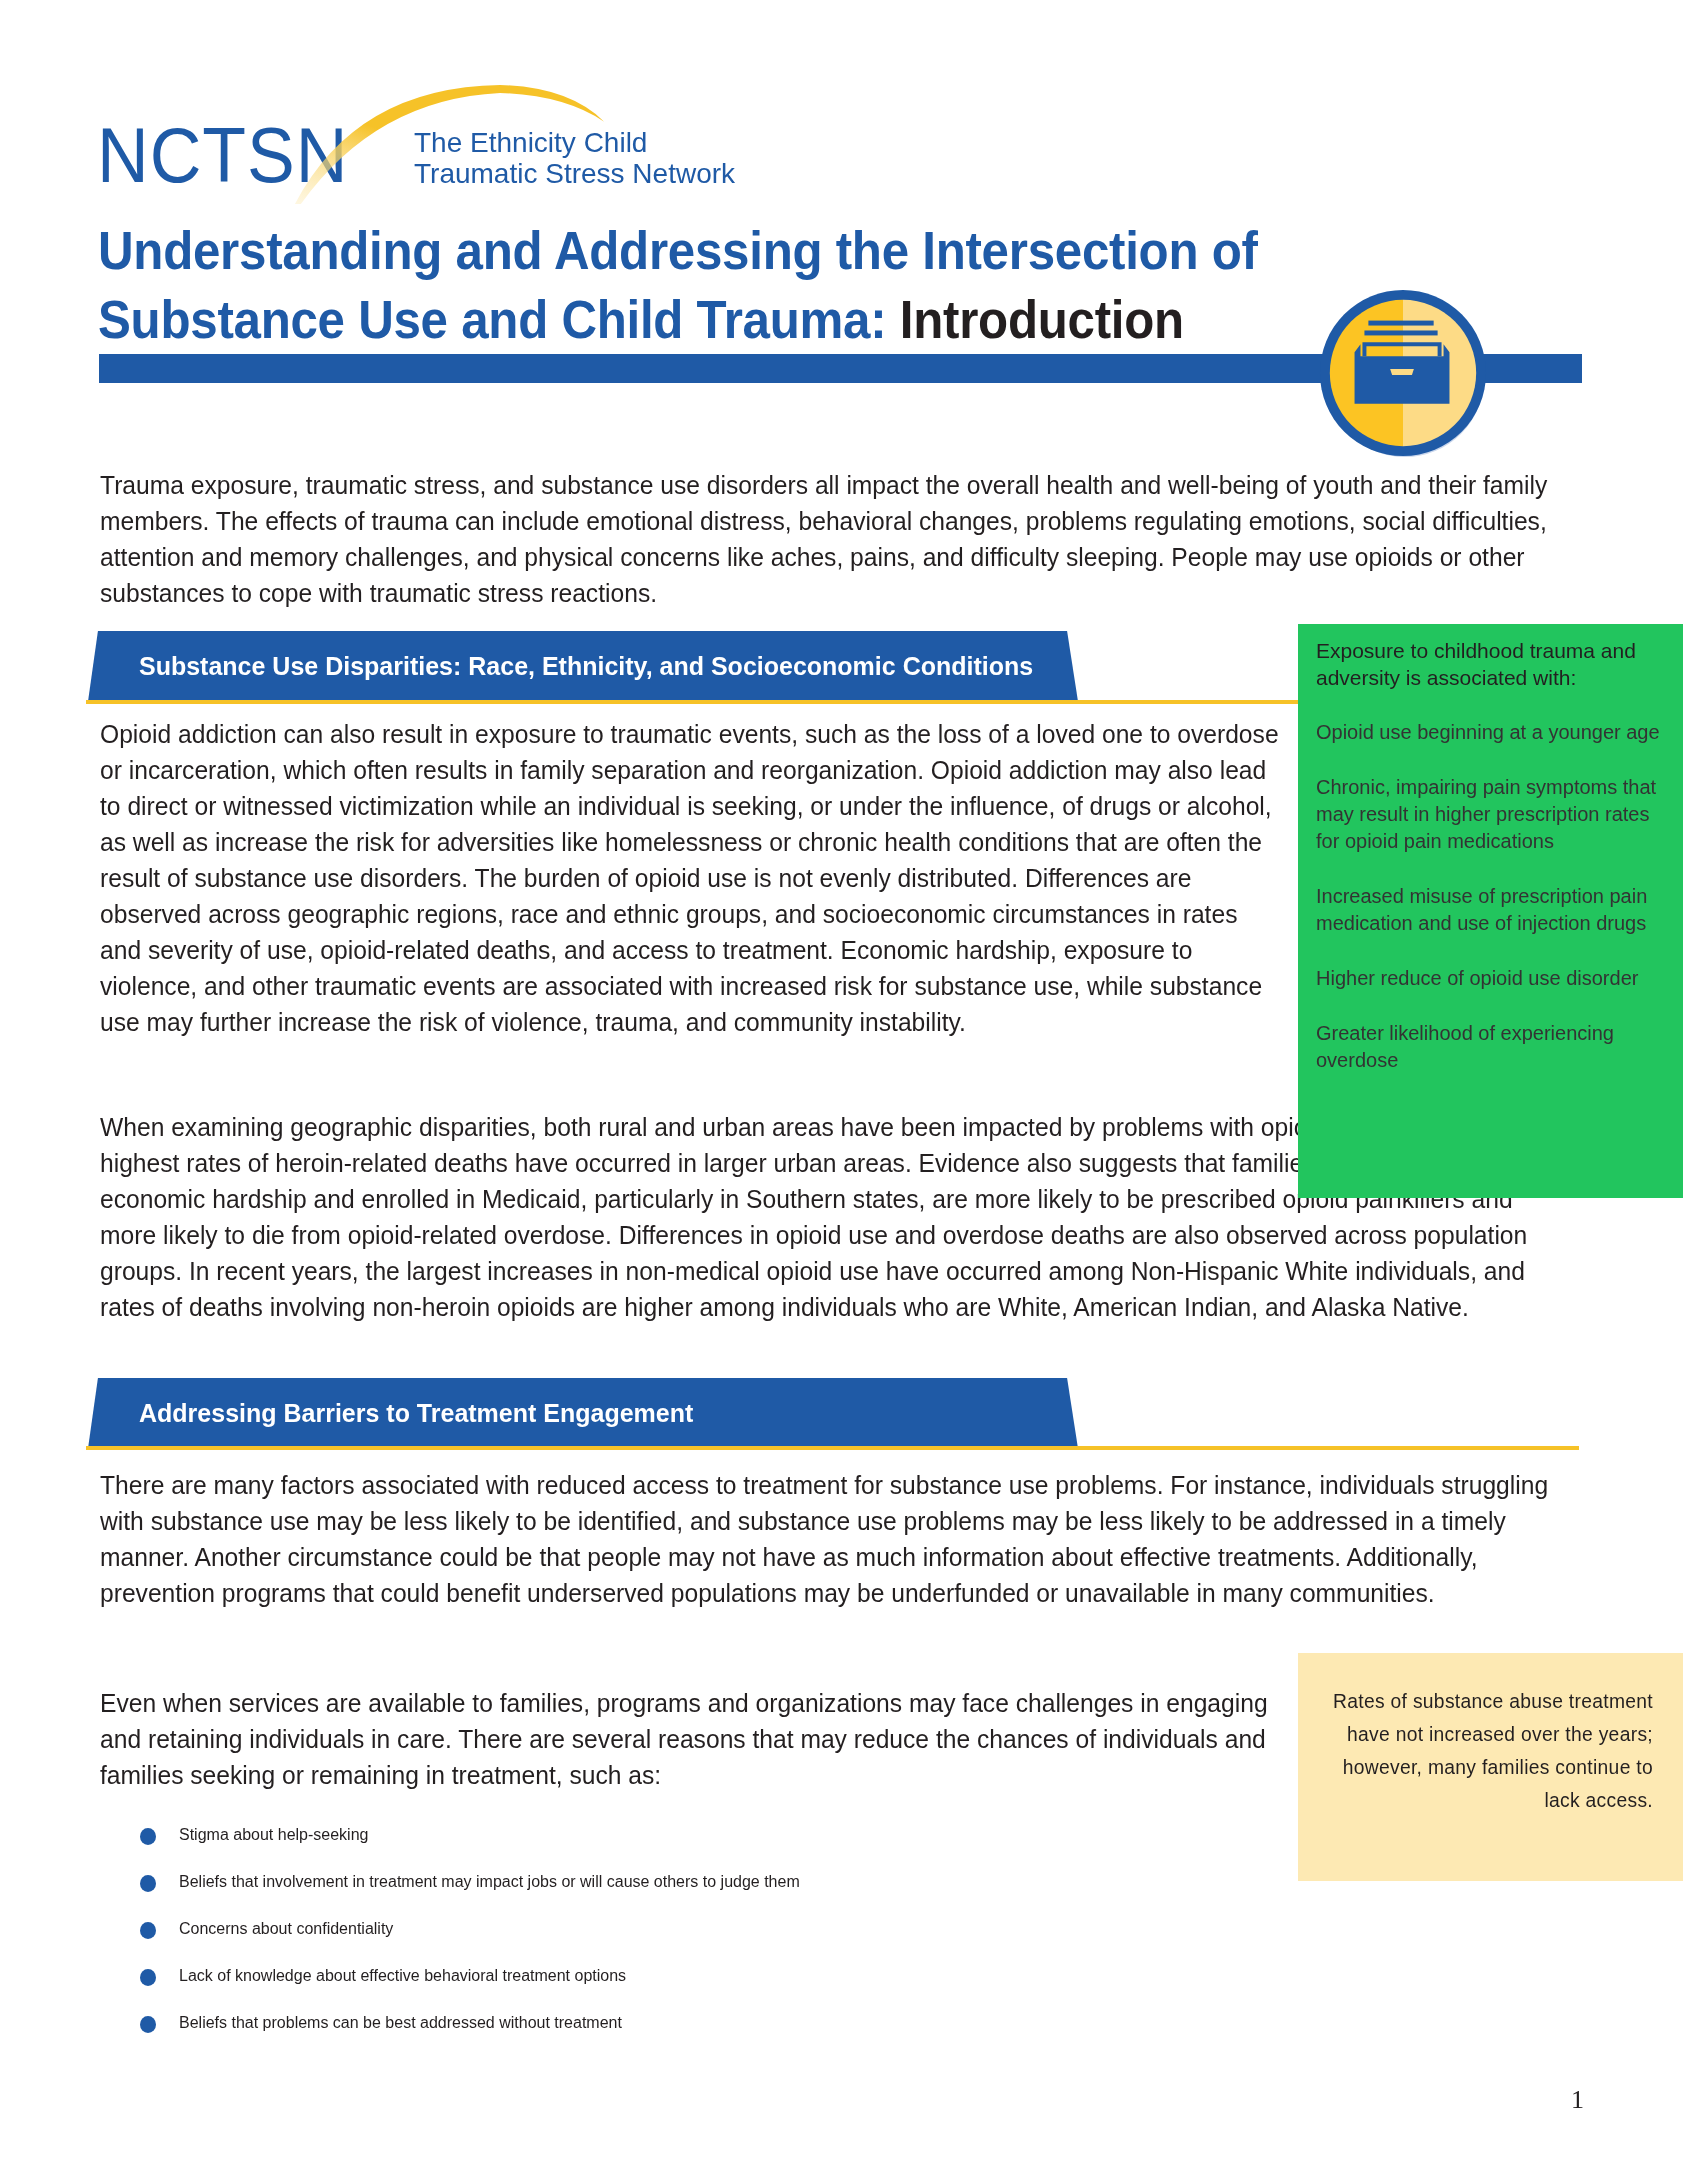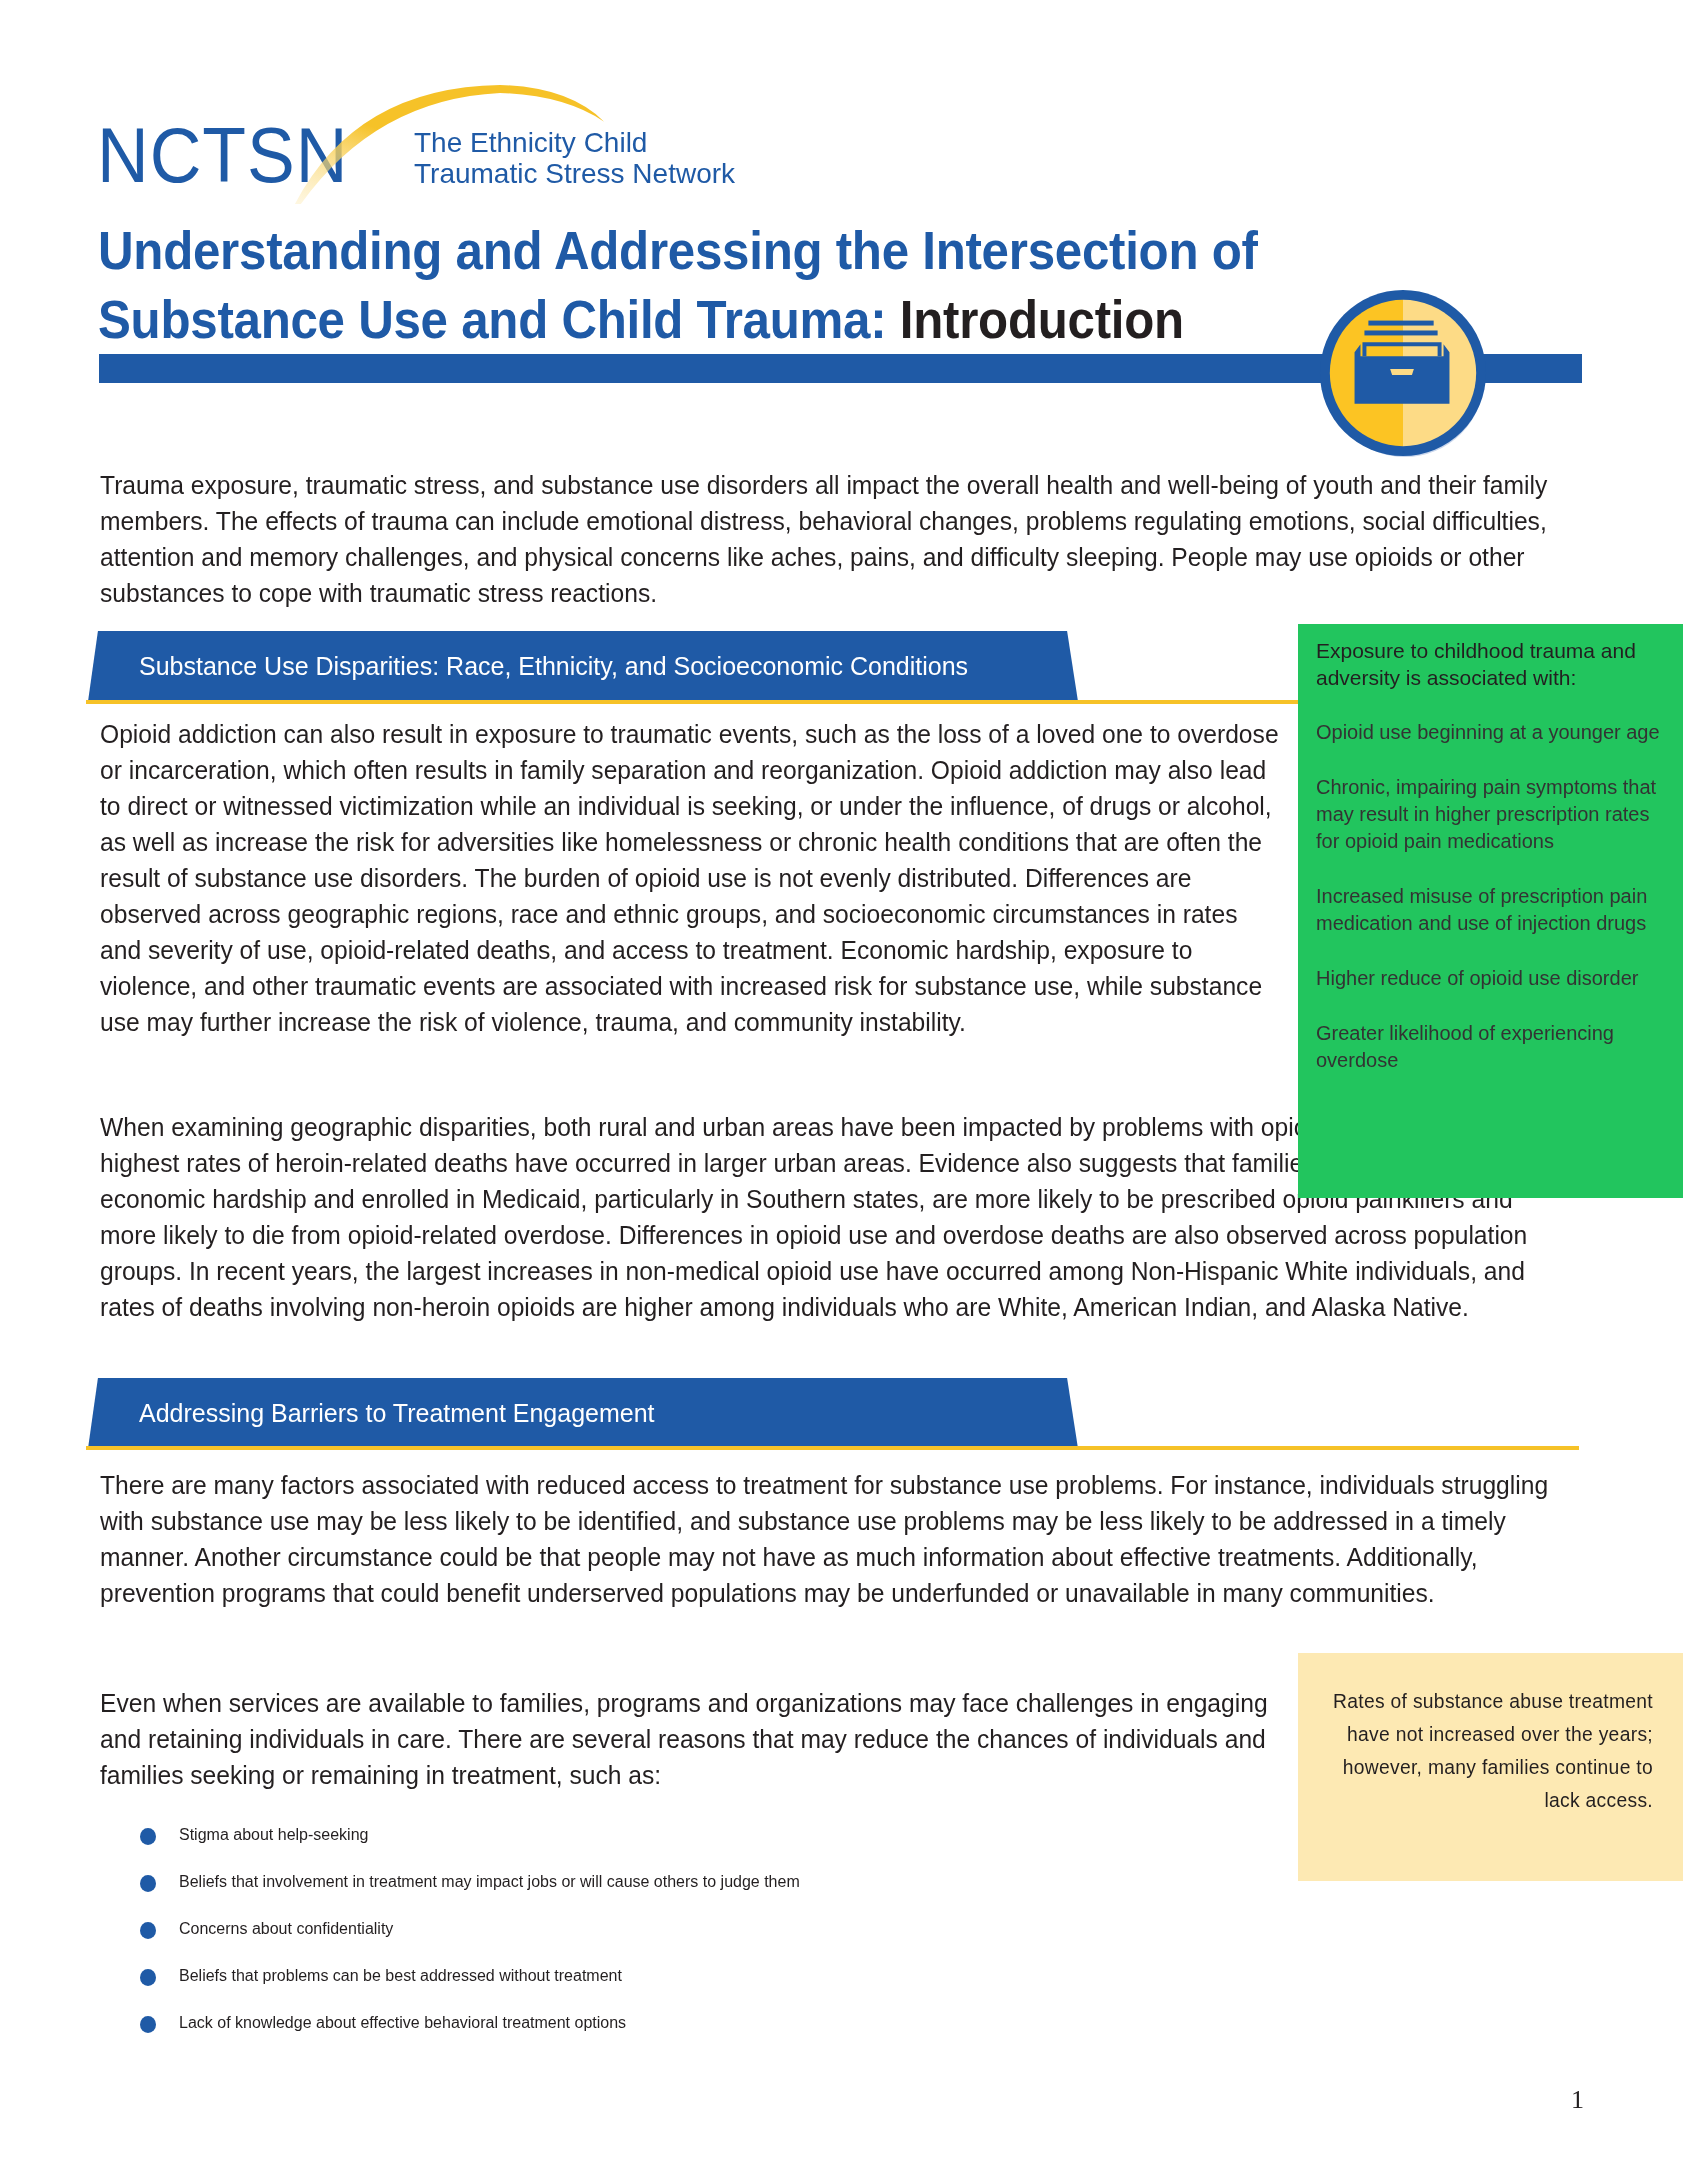--- a/index.html
+++ b/index.html
@@ -26,21 +26,21 @@
     
     .para { left: 100px; width: 1485px; font-size: 25px; line-height: 36px; color: #231f20;
             transform: scaleX(0.985); transform-origin: left top; }
     .para p { margin: 0; }
     .narrow { width: 1198px; }
 
     
     .banner { left: 86px; width: 994px; height: 70px; }
     .banner svg { position: absolute; left: 0; top: 0; }
     .banner-label { position: absolute; left: 53px; top: 18px; color: #ffffff; font-size: 25px;
-                    line-height: 34px; white-space: nowrap; }
+                    line-height: 34px; white-space: nowrap; font-weight: bold; }
     .gold-rule { height: 4px; background: #f6c228; }
 
     
     .side-blue { left: 1298px; top: 624px; width: 385px; height: 574px; background: #22c55e; }
     .side-blue .inner { position: absolute; left: 18px; top: 13px; width: 356px; font-size: 21px;
                         line-height: 27px; color: #231f20; font-family: "Liberation Sans", sans-serif; }
     .side-blue .hd { margin: 0 0 28px 0; color: #231f20; }
     .side-blue .it { margin: 0 0 28px 0; color: #333; font-size: 20px; }
     .side-yellow { left: 1298px; top: 1653px; width: 385px; height: 228px; background: #fde9b3; }
     .side-yellow .inner { position: absolute; left: 18px; top: 32px; width: 337px; font-size: 19.3px;
@@ -140,22 +140,22 @@
 </div>
 
 <div class="abs para narrow" style="top:1685px;">
   <p>Even when services are available to families, programs and organizations may face challenges in engaging and retaining individuals in care. There are several reasons that may reduce the chances of individuals and families seeking or remaining in treatment, such as:</p>
 </div>
 
 <ul class="abs bullets">
   <li><span class="dot"></span><span>Stigma about help-seeking</span></li>
   <li><span class="dot"></span><span>Beliefs that involvement in treatment may impact jobs or will cause others to judge them</span></li>
   <li><span class="dot"></span><span>Concerns about confidentiality</span></li>
+  <li><span class="dot"></span><span>Lack of knowledge about effective behavioral treatment options</span></li>
   <li><span class="dot"></span><span>Beliefs that problems can be best addressed without treatment</span></li>
-  <li><span class="dot"></span><span>Lack of knowledge about effective behavioral treatment options</span></li>
 </ul>
 
 <div class="abs side-yellow">
   <div class="inner">Rates of substance abuse treatment have not increased over the years; however, many families continue to lack access.</div>
 </div>
 
 <div class="abs page-num">1</div>
 
 
 </body></html>

